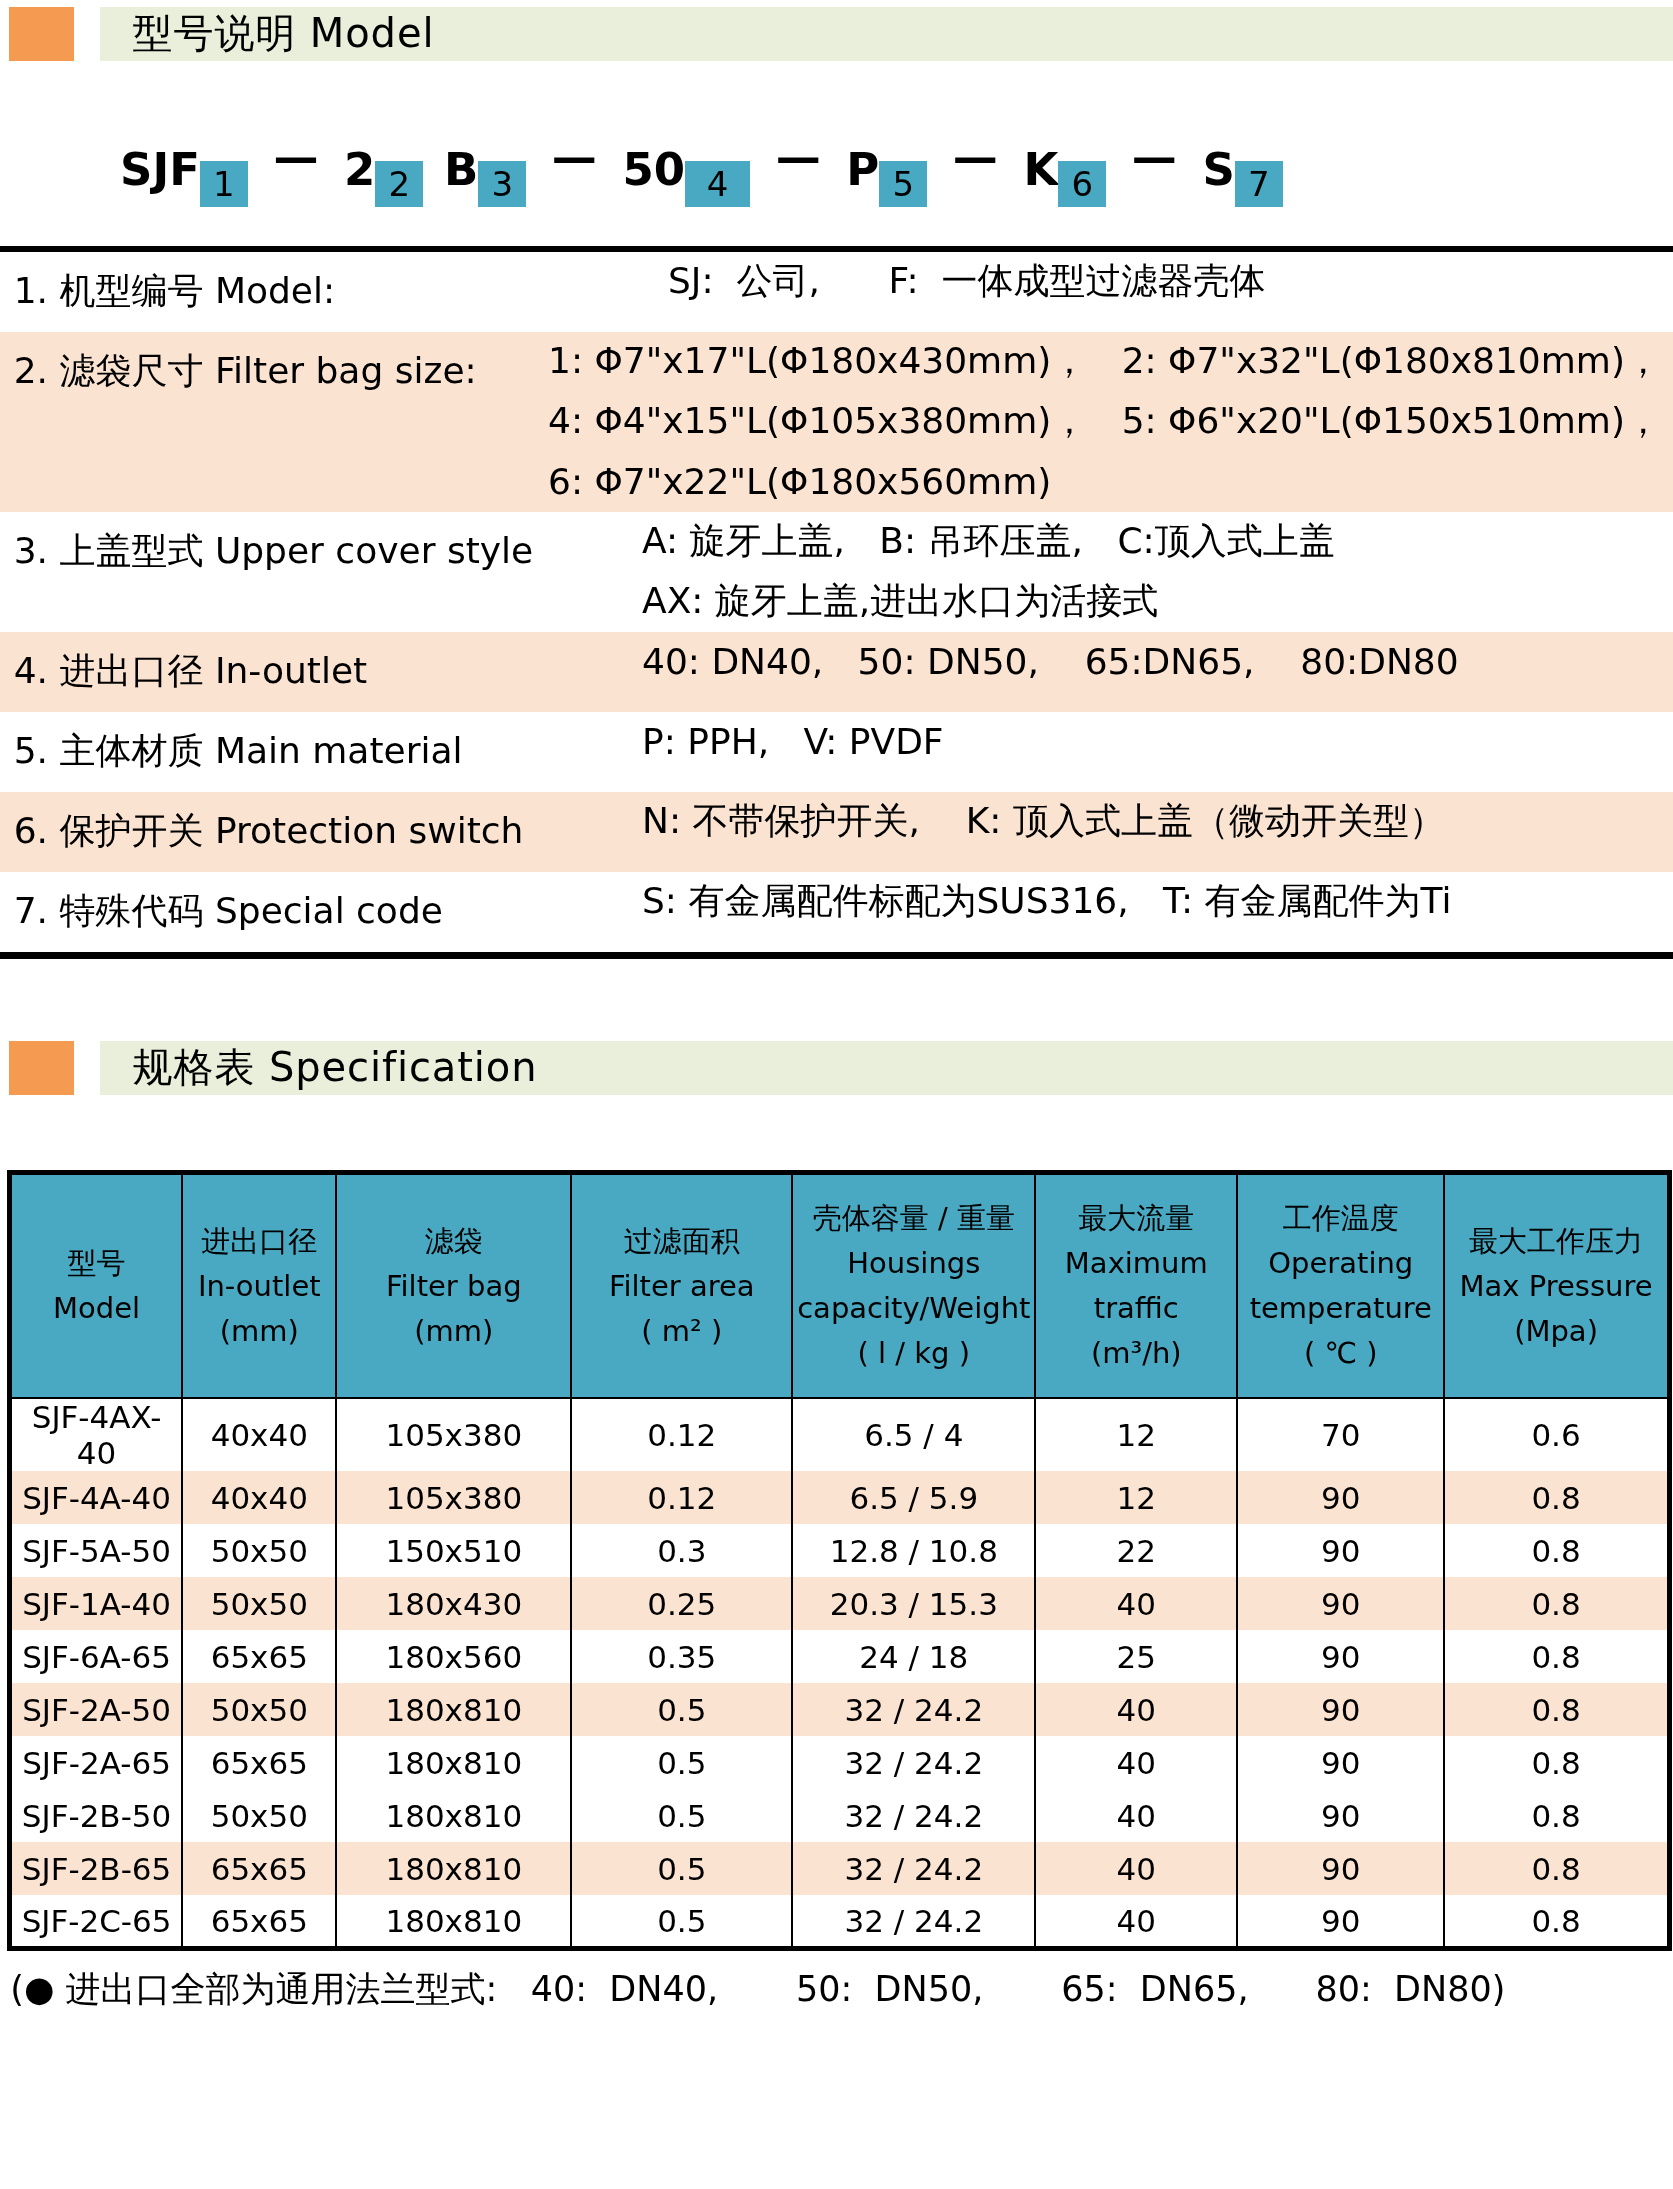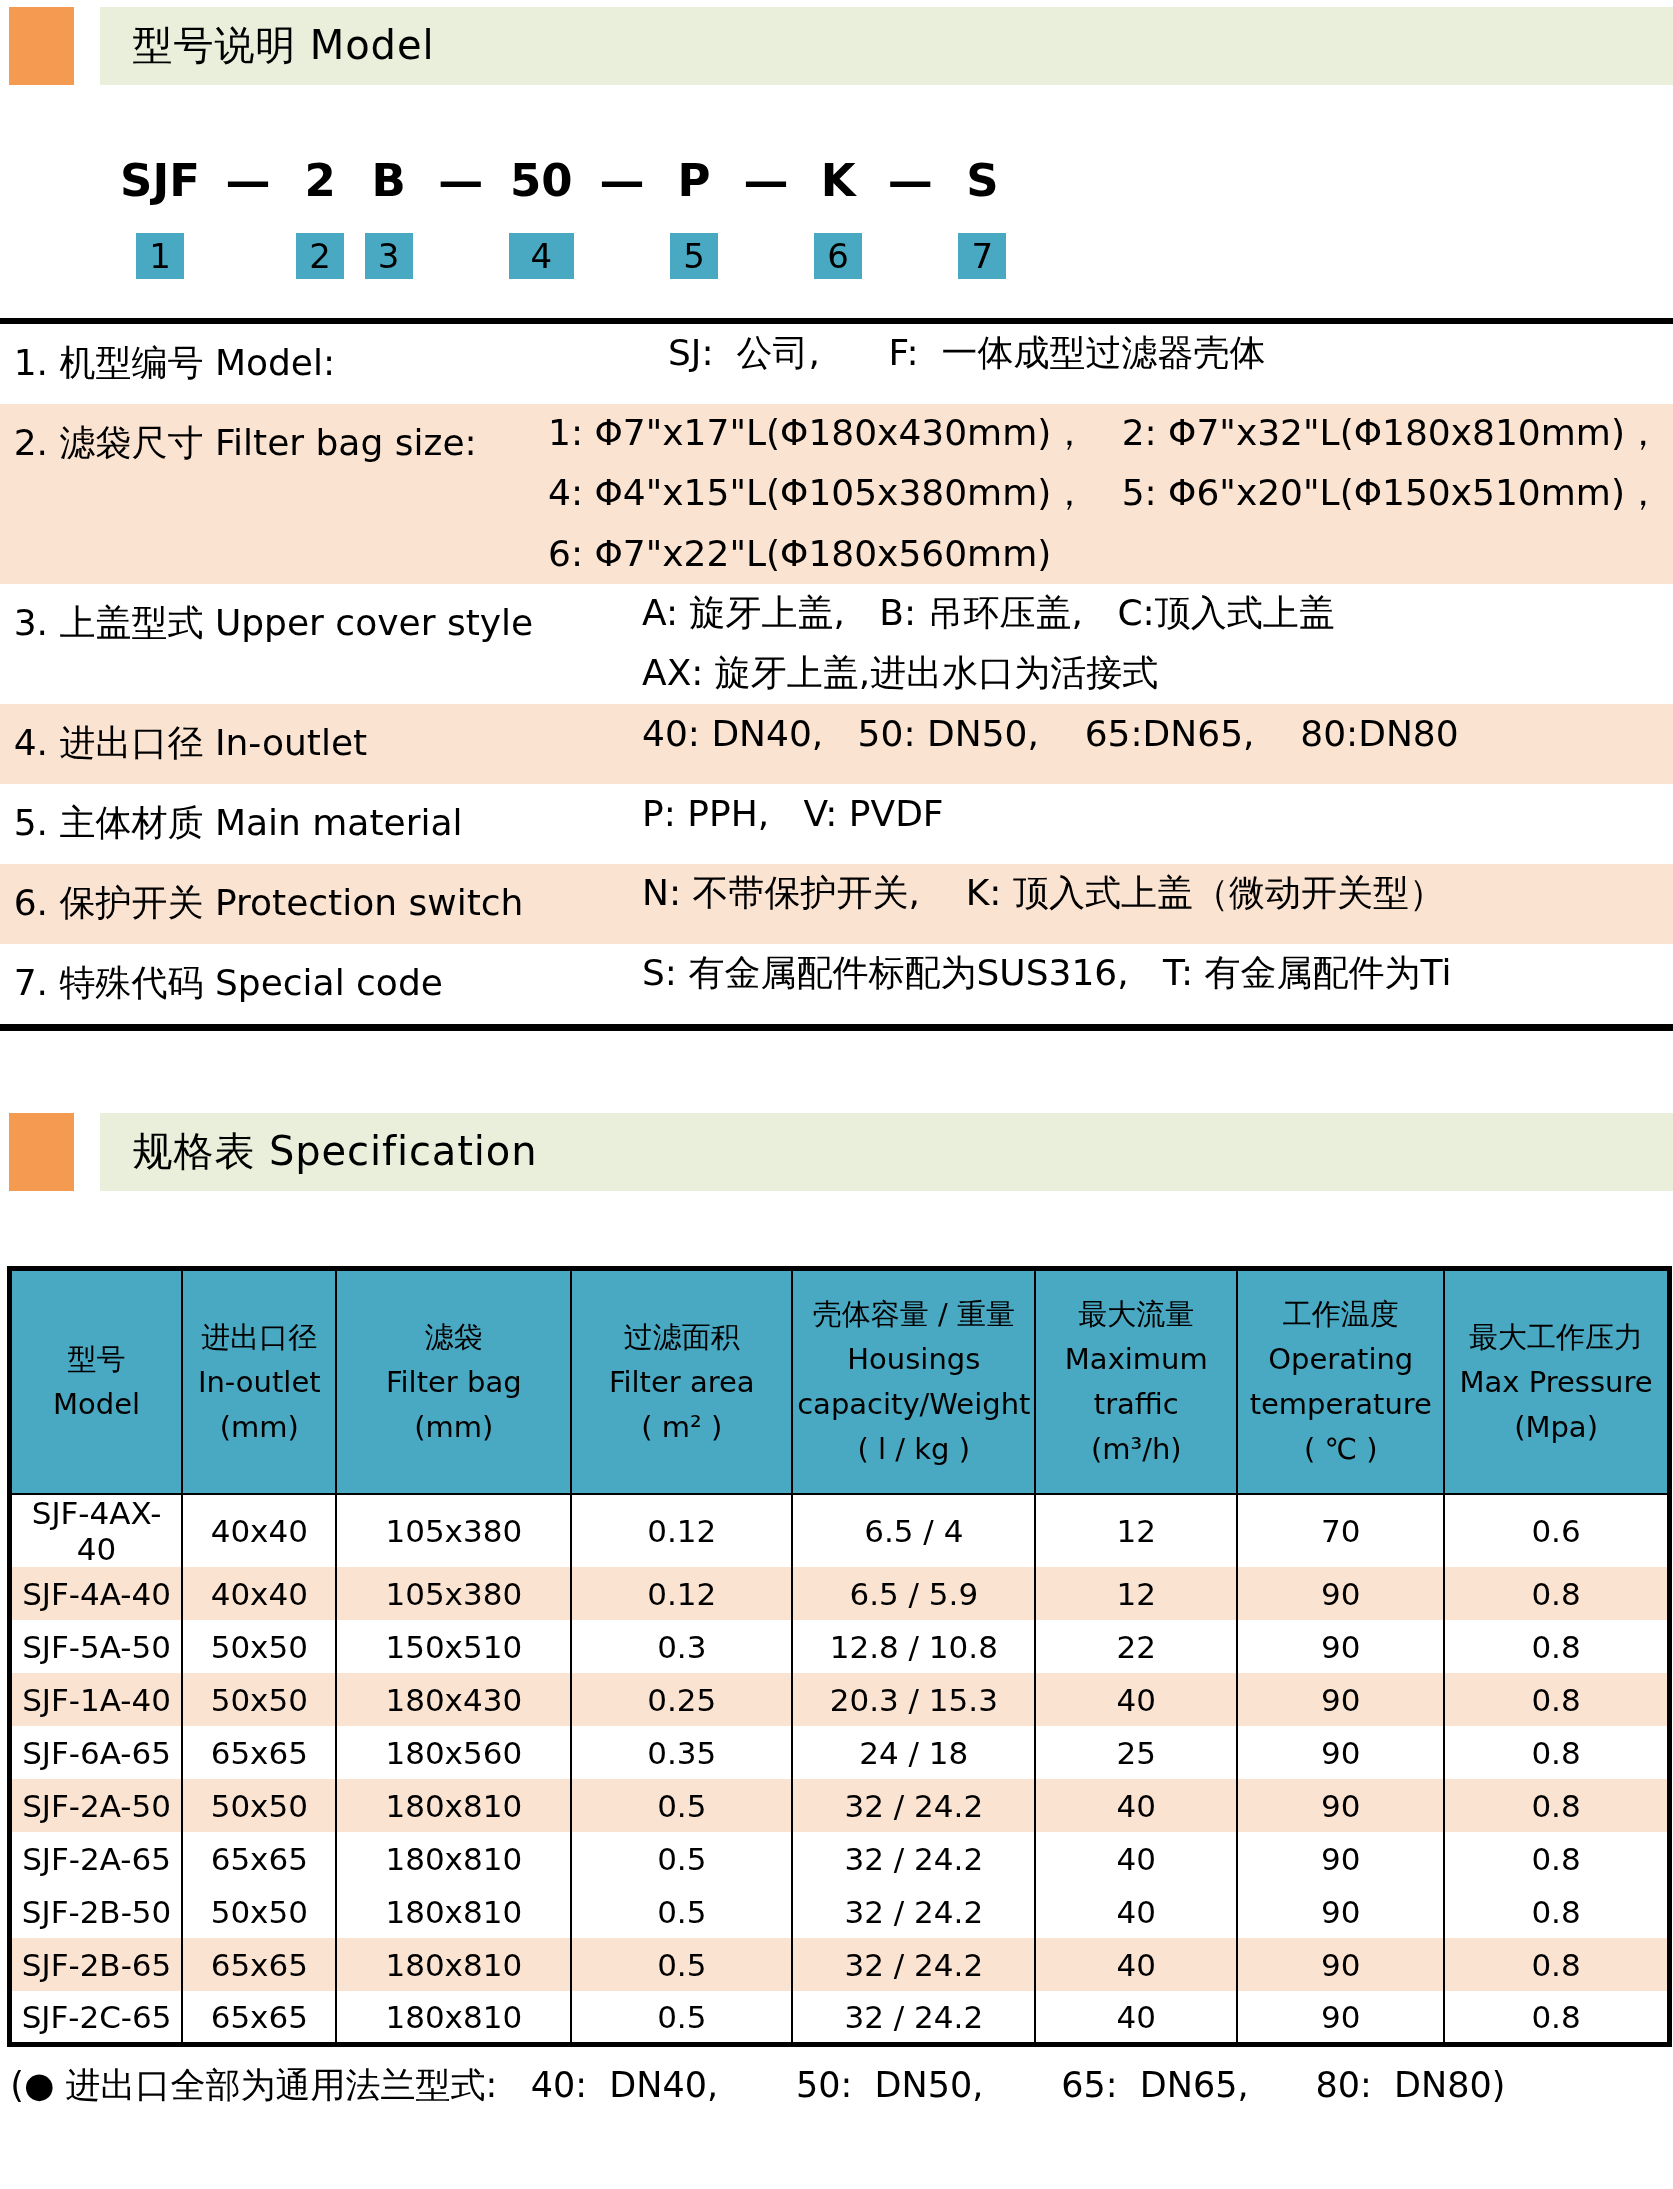--- a/index.html
+++ b/index.html
@@ -10,29 +10,29 @@
     --line-black:#000000;
   }
   *{box-sizing:border-box;}
   html,body{margin:0;padding:0;background:#ffffff;}
   body{
     width:1674px;height:2190px;position:relative;overflow:hidden;
     font-family:"DejaVu Sans","Liberation Sans",sans-serif;color:#000;
   }
 
   
-  .section-head{display:flex;align-items:stretch;height:78px;margin-top:6.8px;justify-content:flex-end;}
+  .section-head{display:flex;align-items:stretch;height:54px;margin-top:6.8px;justify-content:flex-end;}
   .orange-block{width:65px;background:var(--accent-orange);margin-left:8.6px;flex:0 0 auto;}
   .head-bar{flex:1 1 auto;background:var(--header-green);margin-left:26px;display:flex;align-items:center;padding-left:33px;}
   .head-title{font-size:40px;font-weight:500;margin:0;letter-spacing:0.9px;}
 
   
   .code-area{margin:72px 0 0 120px;}
   .code-row{display:flex;align-items:flex-start;}
-  .code-stack{display:flex;flex-direction:column;align-items:center;margin-right:20.5px;}
+  .code-stack{display:flex;flex-direction:row;align-items:center;margin-right:20.5px;}
   .code-char{font-size:45px;font-weight:700;line-height:48px;white-space:pre;}
   .code-stack.dash .code-char{font-weight:700;padding:0 5.1px;}
   .num-box{
     margin-top:28px;width:48px;height:46px;background:var(--table-teal);
     display:flex;align-items:center;justify-content:center;
     font-size:34px;font-weight:400;
   }
   .code-row .code-stack:nth-child(6) .num-box{width:65px;}
 
   

